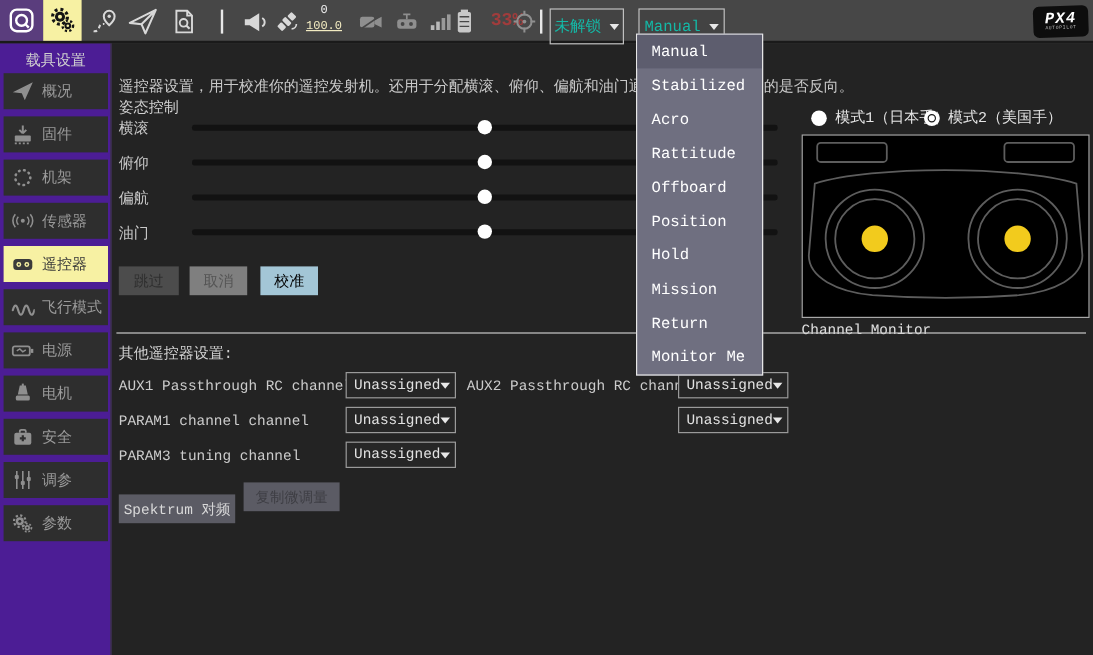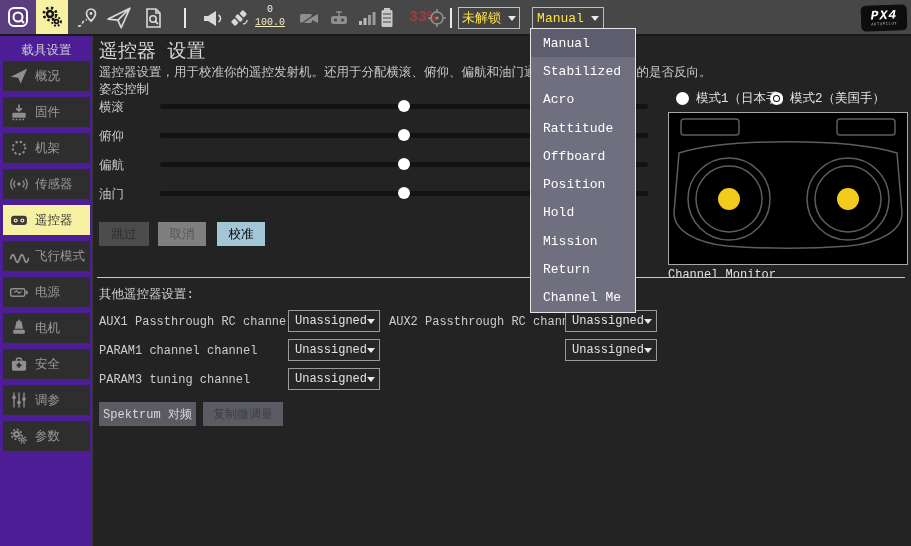--- a/index.html
+++ b/index.html
@@ -11,21 +11,21 @@
   .toolbar { position:absolute; left:0; top:0; width:911px; height:36px; background:#474747; border-bottom:2px solid #1a1a1a; z-index:10; }
   .tb-tile { position:absolute; top:0; height:34px; display:flex; align-items:center; justify-content:center; }
   .tile-logo { left:0; width:36px; background:#5a3d7d; }
   .tile-gears { left:36px; width:32px; background:#f7f1a3; }
   .tb-icon { position:absolute; top:5px; width:26px; height:26px; display:flex; align-items:center; justify-content:center; color:#d8d8d8; }
   .tb-icon.dim { color:#8f8f8f; }
   .tb-sep { position:absolute; top:8px; width:2px; height:20px; background:#e8e8e8; }
   .sat-text { position:absolute; left:250px; top:3px; width:40px; text-align:center; color:#f2f2f2; font-size:10px; line-height:13px; }
   .sat-hdop { color:#f3ecc2;text-decoration:underline; }
   .batt-pct { position:absolute; left:393px; top:9px; font-size:15px; font-weight:bold; color:#a03c3c;padding-left:16px; }
-  .tb-combo { position:absolute; top:7px; height:22px; border:1px solid #c0c0c0; color:#fde047; font-size:13px; display:flex; align-items:center; justify-content:center; gap:7px; background:rgba(0,0,0,0.05); }
+  .tb-combo { position:absolute; top:7px; height:30px; border:1px solid #c0c0c0; color:#14b8a6; font-size:13px; display:flex; align-items:center; justify-content:center; gap:7px; background:rgba(0,0,0,0.05); }
   .arm-box { left:458px; width:62px; }
   .mode-box { left:532px; width:72px; }
   .caret { width:0; height:0; border-left:4px solid transparent; border-right:4px solid transparent; border-top:5px solid #e8e8e8; }
   .px4-logo { position:absolute; right:4px; top:5px; width:46px; height:26px; background:#0d0d0d; border-radius:5px; color:#fff; display:flex; flex-direction:column; align-items:center; justify-content:center; transform:rotate(-2deg); }
   .px4-main { font-size:13px; font-weight:bold; font-style:italic; line-height:13px; letter-spacing:1px; }
   .px4-sub { font-size:4px; line-height:5px; letter-spacing:0.5px; color:#bbb; }
 
   
   .sidebar { position:absolute; left:0; top:36px; width:93px; height:510px; background:#4c1d95; border-right:1px solid #383838; }
   .sb-header { position:absolute; left:0; top:6px; width:93px; text-align:center; color:#cfcfcf; font-size:12.5px; }
@@ -42,21 +42,21 @@
   .thumb { position:absolute; left:calc(50% - 6px); top:-4px; width:12px; height:12px; border-radius:50%; background:#ffffff; }
   .btn { position:absolute; top:222px; height:24px; border:none; font-size:12.5px; font-family:Liberation Mono, monospace; display:flex; align-items:center; justify-content:center; cursor:pointer; }
   .btn-skip { left:99px; width:50px; background:#4c4c4c; color:#2f2f2f; }
   .btn-cancel { left:158px; width:48px; background:#7f7f7f; color:#555555; }
   .btn-cal { left:217px; width:48px; background:#a3c6d6; color:#000; }
   .divider { position:absolute; left:97px; top:277px; width:808px; height:1px; background:#c9c9c9; }
   .other-header { position:absolute; left:99px; top:286px; font-size:12.5px; color:#d0d0d0; }
   .aux-label { position:absolute; font-size:12px; color:#cccccc; }
   .combo { position:absolute; height:22px; border:1px solid #9a9a9a; background:#262626; color:#e2e2e2; font-size:12px; display:flex; align-items:center; justify-content:space-between; padding:0 6px; cursor:pointer; }
   .btn2 { position:absolute; top:402px; height:24px; border:none; font-family:inherit; font-size:12px; display:flex; align-items:center; justify-content:center; cursor:pointer; }
-  .btn-spektrum { left:99px; width:97px; background:#5b5b64; color:#d9d9d9; }
+  .btn-spektrum { left:99px; width:97px; background:#5b5b64; color:#d9d9d9;margin-top:10px; }
   .btn-copytrim { left:203px; width:80px; background:#5b5b64; color:#3e3e44; }
 
   
   .radio { position:absolute; top:90px; display:flex; align-items:center; gap:7px; font-size:12.5px; color:#e4e4e4; cursor:pointer; }
   .radio-1 { left:676px; } .radio-2 { left:770px; }
   .rdot { width:13px; height:13px; border-radius:50%; background:#fff; }
   .rdot.sel { background:#161616; border:3px solid #fff; display:flex; align-items:center; justify-content:center; }
   .rdot.sel::after { content:""; width:5px; height:5px; border-radius:50%; background:#fff; }
   .monitor { position:absolute; left:668px; top:112px; width:240px; height:153px; background:#000; border:1px solid #a8a8a8; }
   .monitor-caption { position:absolute; left:668px; top:268px; font-size:12px; color:#e0e0e0; }
@@ -273,21 +273,20 @@
           <circle cx="9" cy="10" r="5.8" fill="none" stroke="#8f8f8f" stroke-width="2.2" stroke-dasharray="2.2 2.3"></circle>
           <circle cx="9" cy="10" r="1.5" fill="#2e2e2e"></circle>
           <circle cx="16.5" cy="16.5" r="2.6" fill="#8f8f8f"></circle>
           <circle cx="16.5" cy="16.5" r="4.1" fill="none" stroke="#8f8f8f" stroke-width="1.8" stroke-dasharray="1.7 1.8"></circle>
           <circle cx="16.5" cy="16.5" r="1" fill="#2e2e2e"></circle>
         </svg>
       <span>参数</span>
     </div>
   </div>
 
-  <div class="page-title">遥控器 设置</div>
   <div class="page-desc">遥控器设置，用于校准你的遥控发射机。还用于分配横滚、俯仰、偏航和油门通道，以及确定通道的是否反向。</div>
   <div class="attitude-header">姿态控制</div>
 
   <div class="ch-label" style="top:99px">横滚</div>
   <div class="track" style="top:104px">
       <div class="thumb"></div>
     </div>
 
   <div class="ch-label" style="top:128px">俯仰</div>
   <div class="track" style="top:133px">
@@ -368,16 +367,16 @@
   <div class="fm-menu">
     <div class="fm-item current">Manual</div>
     <div class="fm-item">Stabilized</div>
     <div class="fm-item">Acro</div>
     <div class="fm-item">Rattitude</div>
     <div class="fm-item">Offboard</div>
     <div class="fm-item">Position</div>
     <div class="fm-item">Hold</div>
     <div class="fm-item">Mission</div>
     <div class="fm-item">Return</div>
-    <div class="fm-item">Channel Me</div>
+    <div class="fm-item">Monitor Me</div>
   </div>
 
 </div>
 
 </body></html>

